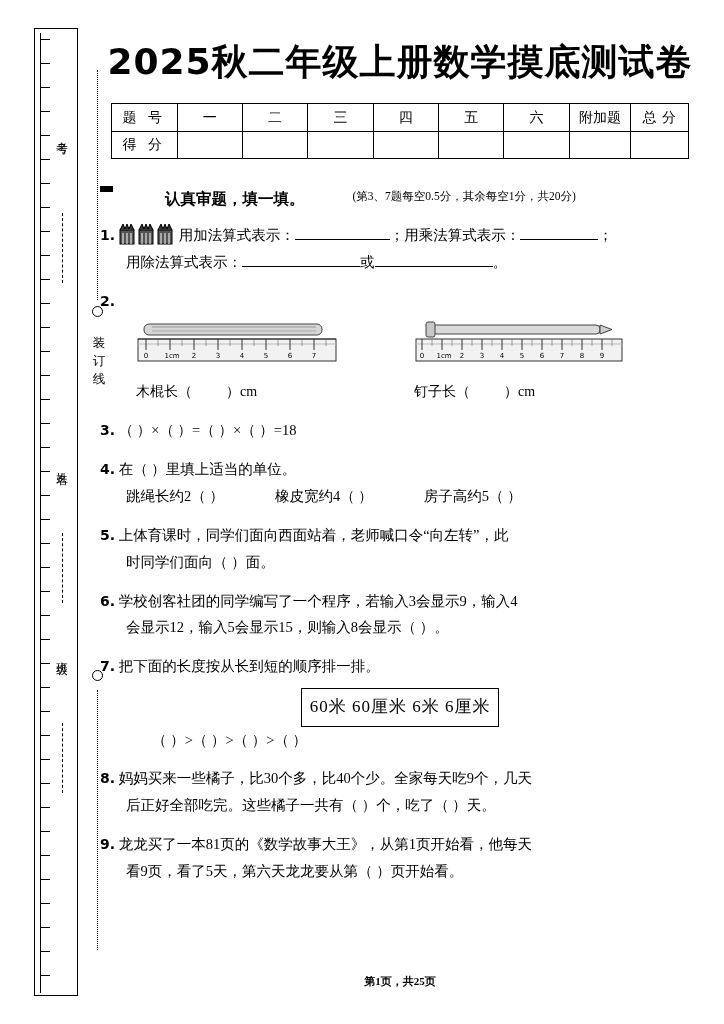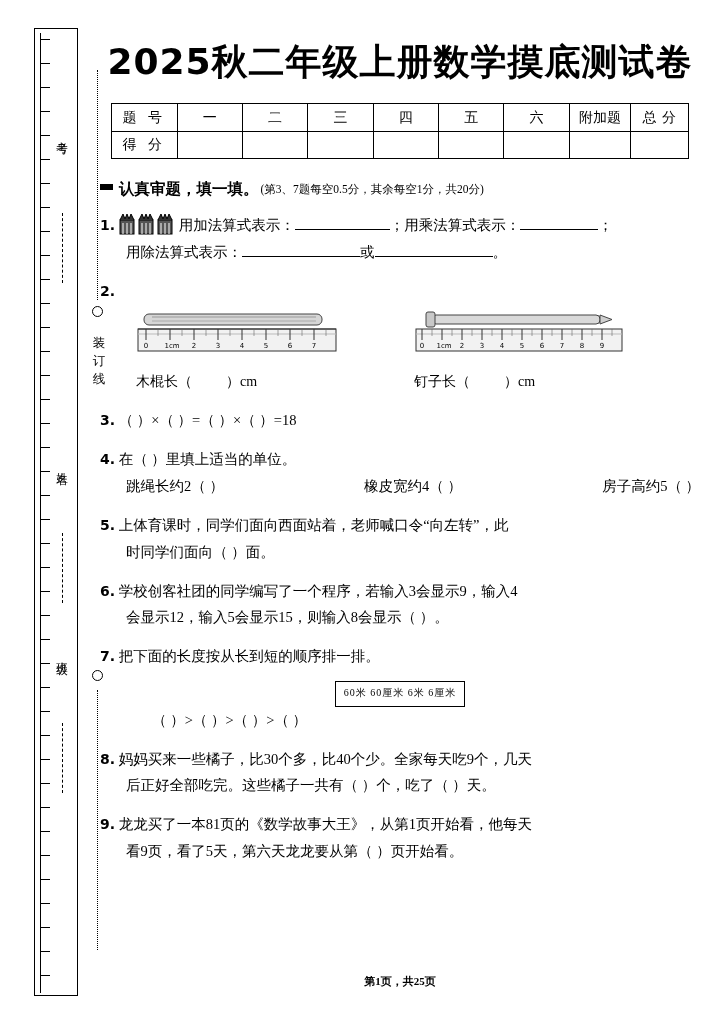--- a/index.html
+++ b/index.html
@@ -148,26 +148,27 @@
     padding: 0;
   }
   table.score tr.r2 td { height: 26px; }
   .c-label { width: 66px; letter-spacing: 4px; }
   .c-num   { width: 66px; }
   .c-extra { width: 62px; font-size: 15px; letter-spacing: 0; }
   .c-total { width: 58px; font-size: 15px; letter-spacing: 1px; }
 
   
   .sec-head {
-    margin-top: 20px;
+    margin-top: 30px;
     font-size: 15.5px;
     font-family: "DejaVu Sans", sans-serif;
     font-weight: bold;
     display: flex;
-    align-items: center;
+    align-items: flex-start;
+    gap: 46px;
   }
   .sec-marker {
     display: inline-block;
     width: 13px;
     height: 6px;
     background: #000;
     margin-right: 6px;
     position: relative;
     top: -3px;
   }
@@ -216,21 +217,21 @@
     padding-left: 6px;
   }
   .ruler-cap .gap { display: inline-block; width: 34px; }
 
   
   .boxline {
     border: 1px solid #000;
     display: inline-block;
     padding: 2px 8px 3px 8px;
     font-family: "Liberation Serif", serif;
-    font-size: 10px;
+    font-size: 17px;
     letter-spacing: 1px;
   }
   .center-row { text-align: center; margin-top: 8px; }
 
   .footer {
     position: absolute;
     left: 0;
     top: 950px;
     width: 600px;
     text-align: center;
@@ -488,21 +489,21 @@
   </div>
 
   <div class="q">
     <span class="num">3.</span>
     <span>（     ）×（     ）=（     ）×（     ）=18</span>
   </div>
 
   <div class="q">
     <span class="num">4.</span>
     <span>在（     ）里填上适当的单位。</span>
-    <div class="indent" style="display:flex; gap:100px;justify-content:space-between;">
+    <div class="indent" style="display:flex; gap:51px;">
       <span>跳绳长约2（     ）</span>
       <span>橡皮宽约4（     ）</span>
       <span>房子高约5（     ）</span>
     </div>
   </div>
 
   <div class="q">
     <span class="num">5.</span>
     <span>上体育课时，同学们面向西面站着，老师喊口令“向左转”，此</span>
     <div class="indent">

